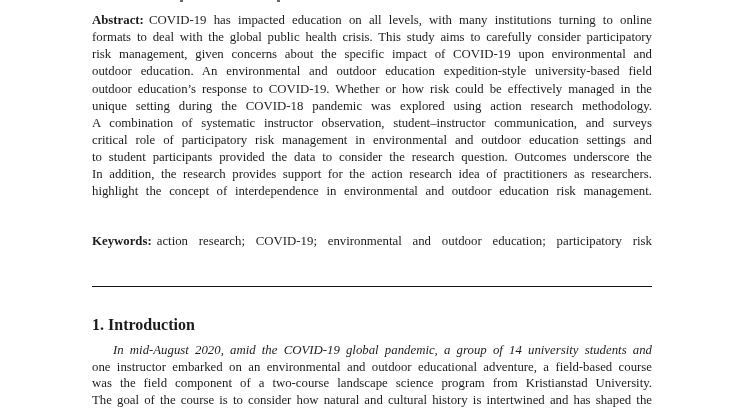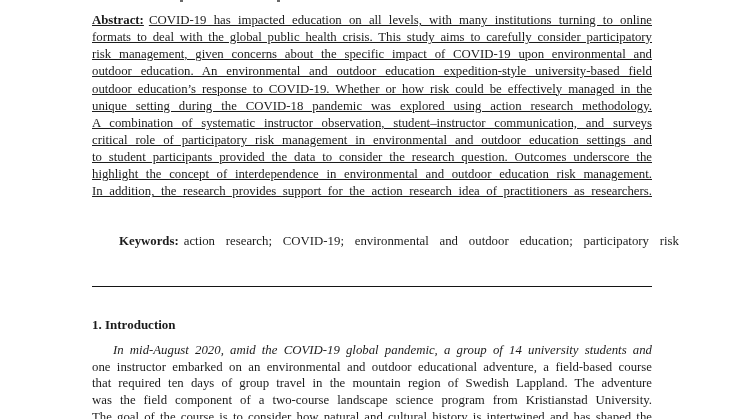--- a/index.html
+++ b/index.html
@@ -38,21 +38,21 @@
     border: none;
     border-top: 1.2px solid #141414;
     margin: 0;
   }
   .heading {
     position: absolute;
     left: 92px;
     top: 316px;
     width: 560px;
     margin: 0;
-    font-size: 13px;
+    font-size: 16px;
     font-weight: bold;
     line-height: 17px;
   }
   .intro { top: 342px; }
   .intro .line { line-height: 16.7px; height: 16.7px; }
   .indent { text-indent: 21px; font-style: italic; }
   .speck {
     position: absolute;
     width: 3px;
     height: 2px;
@@ -63,43 +63,42 @@
   .s2 { left: 277px; }
 </style>
 </head>
 <body>
 
 <div class="page">
 
   <div class="speck s1"></div>
   <div class="speck s2"></div>
 
-  <section class="textcol abstract" style="position:absolute;text-decoration:underline;">
+  <section class="textcol abstract" style="position:absolute;">
     <div class="line"><span class="b">Abstract:</span><span>COVID-19 has impacted education on all levels, with many institutions turning to online</span></div>
     <div class="line">formats to deal with the global public health crisis. This study aims to carefully consider participatory</div>
     <div class="line">risk management, given concerns about the specific impact of COVID-19 upon environmental and</div>
     <div class="line">outdoor education. An environmental and outdoor education expedition-style university-based field</div>
     <div class="line">outdoor education’s response to COVID-19. Whether or how risk could be effectively managed in the</div>
     <div class="line">unique setting during the COVID-18 pandemic was explored using action research methodology.</div>
     <div class="line">A combination of systematic instructor observation, student–instructor communication, and surveys</div>
     <div class="line">critical role of participatory risk management in environmental and outdoor education settings and</div>
     <div class="line">to student participants provided the data to consider the research question. Outcomes underscore the</div>
+    <div class="line">In addition, the research provides support for the action research idea of practitioners as researchers.</div>
     <div class="line">highlight the concept of interdependence in environmental and outdoor education risk management.</div>
-    <div class="line">In addition, the research provides support for the action research idea of practitioners as researchers.</div>
   </section>
 
-  <section class="textcol keywords" style="position:absolute;margin-left:27px;">
+  <section class="textcol keywords" style="position:absolute;">
     <div class="line"><span class="b">Keywords:</span><span>action research; COVID-19; environmental and outdoor education; participatory risk</span></div>
   </section>
 
   <hr class="rule">
 
   <h2 class="heading">1. Introduction</h2>
 
   <section class="textcol intro" style="position:absolute;">
     <div class="line indent">In mid-August 2020, amid the COVID-19 global pandemic, a group of 14 university students and</div>
     <div class="line">one instructor embarked on an environmental and outdoor educational adventure, a field-based course</div>
-    <div class="line">that required ten days of group travel in the mountain region of Swedish Lappland. The adventure</div>
     <div class="line">was the field component of a two-course landscape science program from Kristianstad University.</div>
     <div class="line">The goal of the course is to consider how natural and cultural history is intertwined and has shaped the</div>
   </section>
 
 </div>
 
 </body></html>

